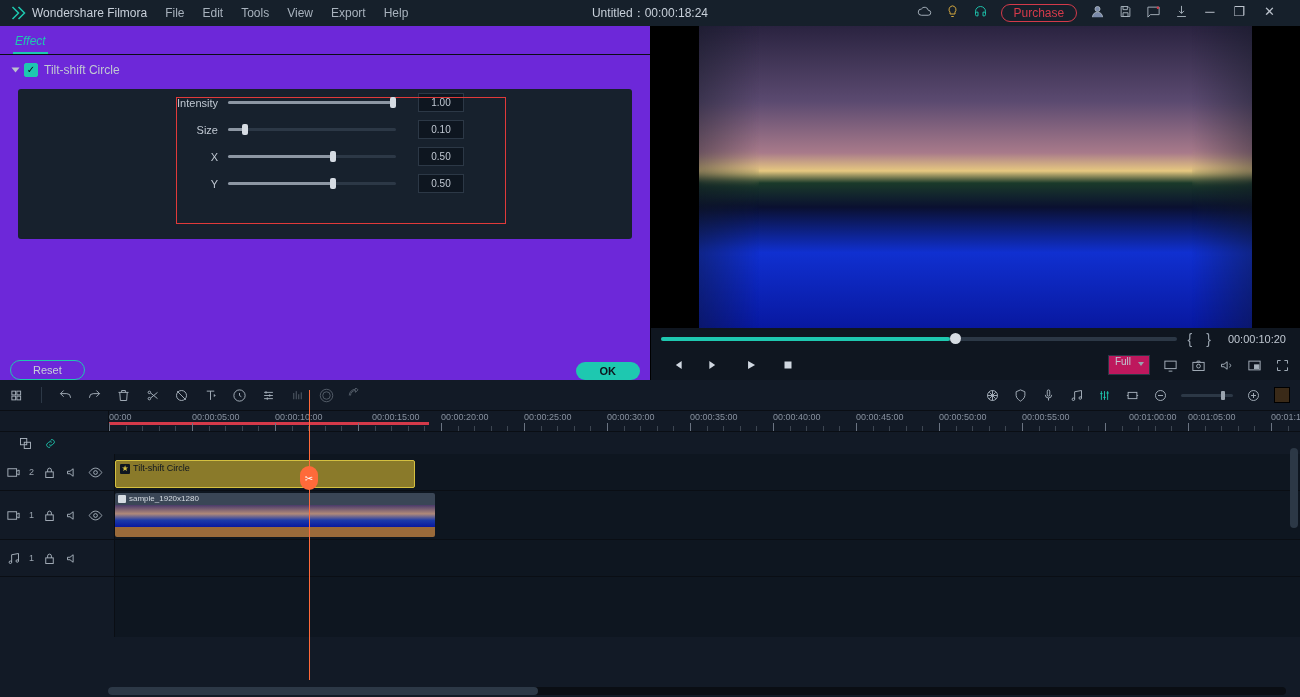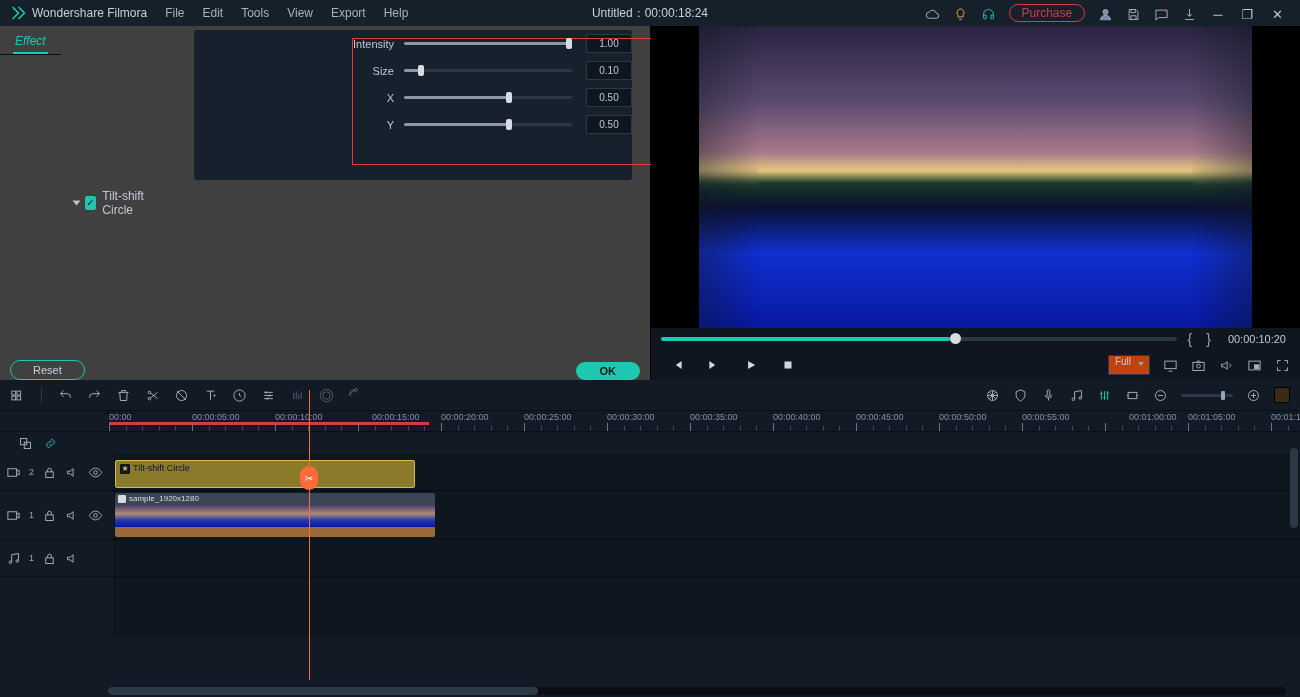--- a/index.html
+++ b/index.html
@@ -2,60 +2,60 @@
 <html><head>
 <meta charset="utf-8">
 <style>
 html,body{margin:0;padding:0;width:1300px;height:697px;background:#0c1118;font-family:"Segoe UI",Arial,sans-serif;color:#b8bfc9;font-size:12px;overflow:hidden;user-select:none}
 .titlebar{height:26px;background:#16202b;display:flex;align-items:center;position:relative}
 .app-logo{width:18px;height:18px;margin:0 6px 0 8px;display:inline-flex;align-items:center;justify-content:center}
 .app-name{color:#c8d0da;font-size:12px}
 .menubar{display:flex;margin-left:18px;gap:18px}
 .menubar span{color:#a8b2bd;cursor:pointer}
 .title-center{position:absolute;left:50%;transform:translateX(-50%);color:#c8d0da;font-size:12px}
-.title-right{position:absolute;right:14px;display:flex;align-items:flex-end;gap:13px}
+.title-right{position:absolute;right:22px;display:flex;align-items:flex-start;gap:13px}
 .purchase{border:1px solid #d43a4a;border-radius:12px;color:#d43a4a;padding:1px 12px;cursor:pointer}
 .ico{width:15px;height:15px;display:inline-flex;align-items:center;justify-content:center;color:#a8b2bd;cursor:pointer}
 .ico svg{width:15px;height:15px;stroke:currentColor;fill:none;stroke-width:1.5}
 .win-btn{font-size:13px;color:#bcc3cd;cursor:pointer;padding:0 3px}
 .upper{height:354px;display:flex}
-.panel-left{width:650px;background:#404040;display:flex;border-right:1px solid #000}
+.panel-left{width:650px;background:#6d28d9;display:flex;flex-direction:column;border-right:1px solid #000}
 .tab-hdr{height:28px;border-bottom:1px solid #0a0e14;display:flex;align-items:flex-end;padding:0 13px}
 .tab{color:#1ec8b0;font-style:italic;border-bottom:2px solid #1ec8b0;padding:0 2px 4px}
 .section-row{display:flex;align-items:center;padding:8px 13px;color:#c0c8d2}
 .tri{display:inline-block;width:0;height:0;border-top:4px solid transparent;border-bottom:4px solid transparent;border-left:5px solid #bcc3cd;transform:rotate(90deg);margin-right:6px;cursor:pointer}
 .chk{width:12px;height:12px;border:1px solid #1ec8b0;background:#1ec8b0;color:#0b1118;font-size:10px;line-height:12px;text-align:center;border-radius:2px;margin-right:6px;cursor:pointer}
 .params-card{margin:4px 18px 0 18px;background:#17212d;border-radius:3px;height:150px;position:relative}
 .highlight-box{position:absolute;left:158px;top:8px;width:328px;height:125px;border:1px solid #e03a3a;pointer-events:none}
 .param-row{display:flex;align-items:center;height:27px;margin-top:0}
 .param-row:first-child{padding-top:18px}
 .p-label{width:200px;text-align:right;padding-right:10px;color:#c0c8d2;font-size:11px}
 .p-slider{width:168px;height:3px;background:#2c3846;position:relative;border-radius:2px;cursor:pointer}
 .p-fill{position:absolute;height:3px;background:#8d97a3;border-radius:2px}
 .p-thumb{position:absolute;top:-4px;width:6px;height:11px;background:#d6dce3;border-radius:2px}
-.p-val{width:44px;height:17px;margin-left:14px;background:#0e1620;border:1px solid #2c3846;text-align:center;font-size:10px;line-height:17px;color:#c0c8d2}
+.p-val{width:44px;height:17px;margin-left:22px;background:#0e1620;border:1px solid #2c3846;text-align:center;font-size:10px;line-height:17px;color:#c0c8d2}
 .panel-btns{position:absolute;bottom:0;left:0;width:650px;height:34px;display:flex;align-items:flex-end;justify-content:space-between;padding:0 10px;box-sizing:border-box}
 .btn-reset{border:1px solid #1ec8b0;background:transparent;color:#c8d0da;border-radius:13px;padding:3px 22px;cursor:pointer;font-size:11px}
 .btn-ok{background:#1ec8b0;color:#0d141c;border:none;border-radius:13px;padding:3px 24px;cursor:pointer;font-size:11px;font-weight:600}
 .panel-right{flex:1;background:#0f1620;display:flex;flex-direction:column;position:relative}
 .preview{flex:1;position:relative;background:#000;overflow:hidden}
 .preview-img{position:absolute;left:48px;top:0;right:48px;bottom:0;background:linear-gradient(180deg,#2a2340 0%,#5b4a70 25%,#a87a8a 42%,#e6c880 48%,#1a3a2a 52%,#0a1030 60%,#1030d0 75%,#0818a0 100%);filter:blur(0.5px)}
 .pv-blur-l{position:absolute;left:48px;top:0;width:60px;height:100%;background:linear-gradient(90deg,rgba(15,22,32,.4),transparent);backdrop-filter:blur(3px)}
 .pv-blur-r{position:absolute;right:48px;top:0;width:60px;height:100%;background:linear-gradient(270deg,rgba(15,22,32,.4),transparent);backdrop-filter:blur(3px)}
 .scrub-row{height:22px;display:flex;align-items:center;padding:0 10px;gap:8px}
 .scrub{flex:1;height:4px;background:#2c3846;position:relative;border-radius:2px;cursor:pointer}
 .scrub-fill{position:absolute;height:4px;background:#1ec8b0;width:56%;border-radius:2px}
 .scrub-thumb{position:absolute;left:56%;top:-4px;width:11px;height:11px;border-radius:50%;background:#d6dce3}
 .brace{font-size:14px;color:#9aa4af;cursor:pointer;padding:0 3px}
 .timecode{font-size:11px;color:#c0c8d2;margin-left:6px;margin-right:4px}
 .play-row{height:30px;display:flex;align-items:center;padding:0 12px;position:relative}
 .transport{display:flex;gap:22px;margin-left:6px}
 .transport .ico svg{width:14px;height:14px;fill:#d0d7e0;stroke:none}
 .pr-right{position:absolute;right:10px;display:flex;align-items:center;gap:13px}
-.sel{background:#c2410c;border:1px solid #2c3846;color:#c0c8d2;font-size:10px;height:18px;padding:0 18px 0 6px;cursor:pointer;position:relative}
+.sel{background:#be185d;border:1px solid #2c3846;color:#c0c8d2;font-size:10px;height:18px;padding:0 18px 0 6px;cursor:pointer;position:relative}
 .sel:after{content:"";position:absolute;right:5px;top:6px;border-left:3px solid transparent;border-right:3px solid transparent;border-top:4px solid #9aa4af}
 .timeline{height:317px;background:#121a26;display:flex;flex-direction:column;position:relative}
 .tl-toolbar{height:30px;background:#121a26;display:flex;align-items:center;padding:0 10px;gap:14px;border-bottom:1px solid #0a0e14}
 .tl-sep{width:1px;height:16px;background:#2c3846;margin:0 2px}
 .tl-right{position:absolute;right:10px;display:flex;align-items:center;gap:13px}
 .zoom-slider{width:52px;height:3px;background:#2c3846;position:relative;border-radius:2px;cursor:pointer}
 .zoom-thumb{position:absolute;left:40px;top:-3px;width:4px;height:9px;background:#9aa4af;border-radius:1px}
 .color-sq{width:14px;height:14px;background:#3a2a18;border:1px solid #000}
 .ruler-row{height:20px;display:flex;border-bottom:1px solid #0a0e14}
 .track-head-col{width:108px;background:#121a26;border-right:1px solid #0a0e14}

